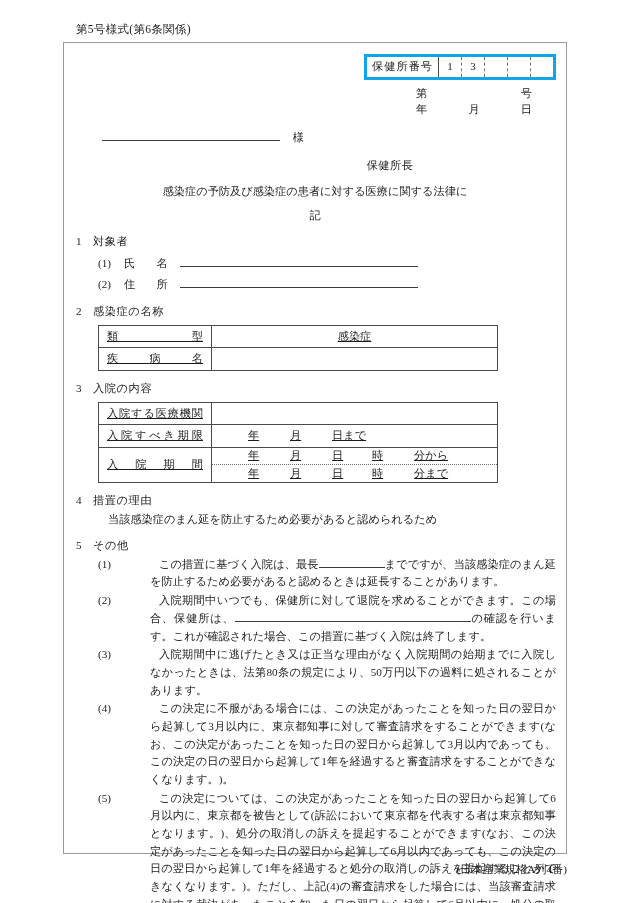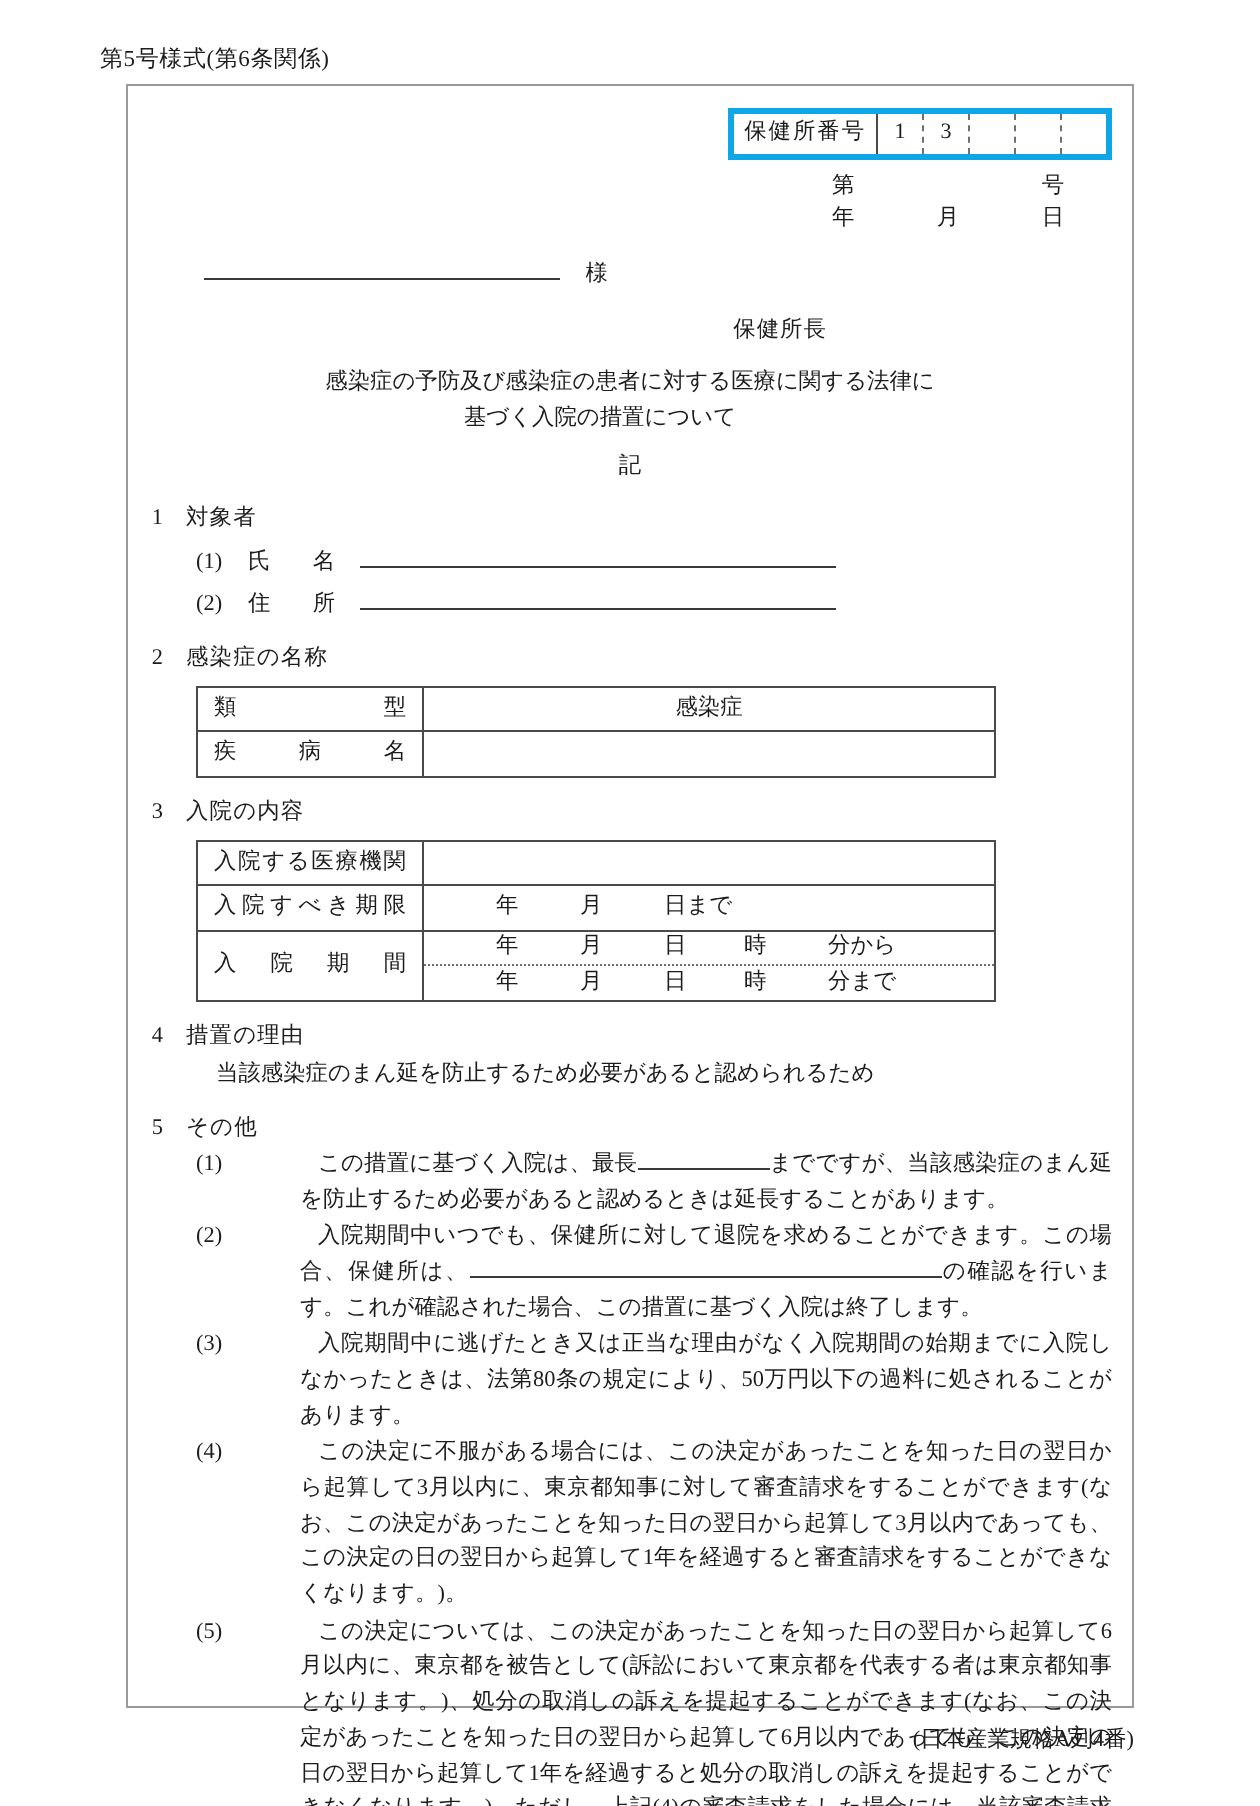--- a/index.html
+++ b/index.html
@@ -12,21 +12,21 @@
     height: 903px;
     position: relative;
     font-family: "Liberation Serif", "DejaVu Serif", serif;
     color: #1c1c1c;
     overflow: hidden;
   }
 
   
   .form-no {
     position: absolute;
-    left: 50px;
+    left: 76px;
     top: 22px;
     font-size: 11.5px;
     letter-spacing: 0.3px;
     white-space: nowrap;
   }
 
   
   .frame {
     position: absolute;
     left: 63px;
@@ -180,20 +180,21 @@
   }
   .sub-blank { width: 238px; height: 0.9em; }
 
   
   .tbl {
     margin-top: 5px;
     margin-left: 24px;
     width: 400px;
     border-collapse: collapse;
     font-size: 11.2px;
+    text-decoration: underline;
   }
   .tbl td {
     border: 1px solid #4a4a4a;
     padding: 2px 4px;
     height: 17px;
     vertical-align: middle;
   }
   .tbl .hcell {
     width: 96px;
     text-align: justify;
@@ -301,21 +302,20 @@
 
     <div class="addressee">
       <span class="blank-line addr-blank"></span>
       <span class="sama">様</span>
     </div>
 
     <div class="issuer">保健所長</div>
 
     <div class="doc-title">
       <span>感染症の予防及び感染症の患者に対する医療に関する法律に</span>
-      <span class="l2">基づく入院の措置について</span>
     </div>
 
 
     <div class="kisai">記</div>
 
     <div class="sec">
       <div class="sec-head">
         <span class="sec-num">1</span>
         <span>対象者</span>
       </div>

